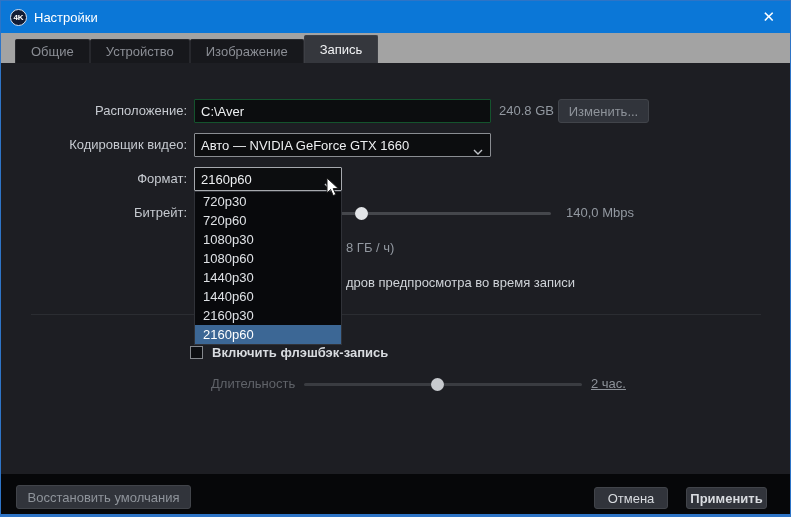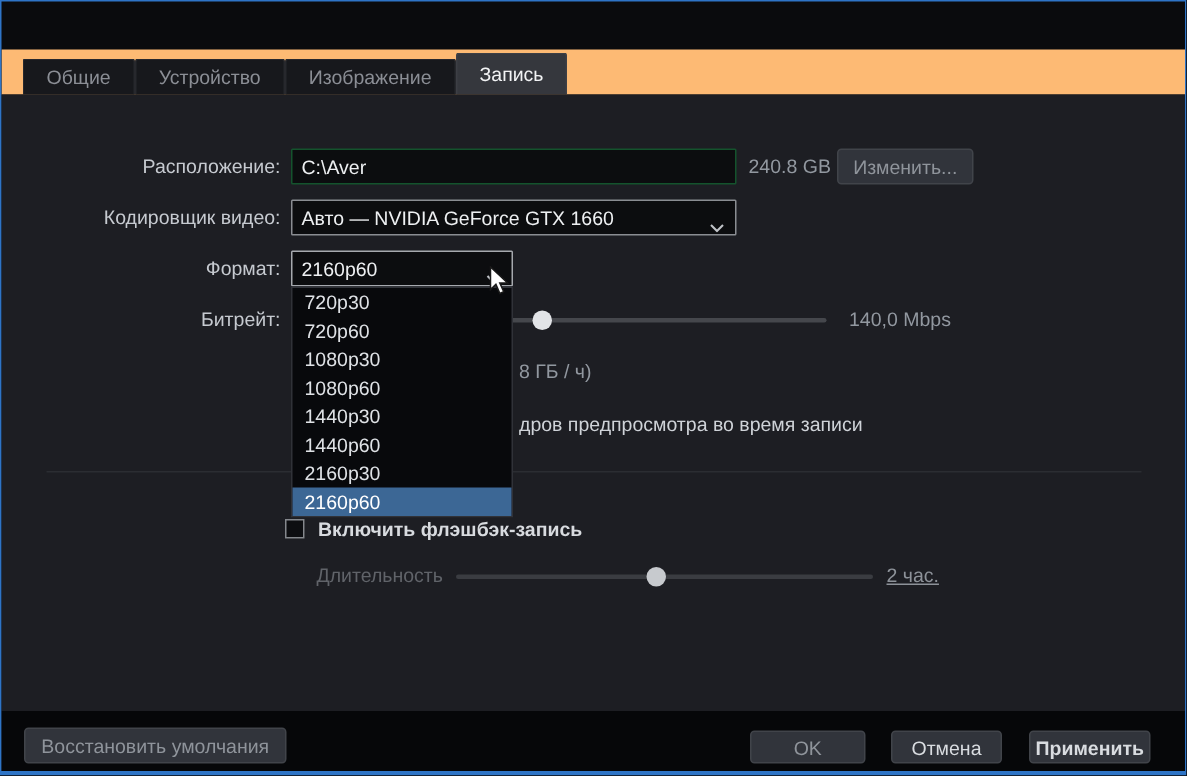--- a/index.html
+++ b/index.html
@@ -10,21 +10,21 @@
   }
   
   .titlebar{position:absolute;left:0;top:0;width:100%;height:32px;background:#0b77d7;display:flex;align-items:center;}
   .logo{width:17px;height:17px;border-radius:50%;background:#121c34;border:1px solid #d7e2f2;
         color:#fff;font-size:8px;font-weight:bold;display:flex;align-items:center;justify-content:center;
         margin-left:9px;box-sizing:border-box;}
   .wtitle{color:#fff;margin-left:7px;font-size:13px;}
   .close{position:absolute;right:11px;top:0;height:32px;display:flex;align-items:center;color:#fff;
          font-size:15px;cursor:default;padding:0 4px;}
   
-  .tabbar{position:absolute;left:0;top:32px;width:100%;height:30px;background:#fdba74;display:flex;align-items:flex-end;padding-left:14px;box-sizing:border-box;}
+  .tabbar{position:absolute;left:0;top:32px;width:100%;height:30px;background:#a3a3a3;display:flex;align-items:flex-end;padding-left:14px;box-sizing:border-box;}
   .tab{height:24px;line-height:24px;padding:0 15px;background:#17181c;border:1px solid #27282d;border-bottom:none;
        border-radius:2px 2px 0 0;color:#8b8e95;box-sizing:border-box;}
   .tab.active{height:28px;line-height:28px;background:#35373d;border-color:#3d3f45;color:#f2f3f5;}
   
   .content{position:absolute;left:0;top:62px;width:100%;height:411px;background:#1d1e23;}
   .lbl{position:absolute;left:0;width:186px;text-align:right;color:#c6cad0;line-height:16px;}
   .gray{color:#9298a0;}
   .tinput{position:absolute;box-sizing:border-box;height:24px;background:#0c0d0f;border:1px solid #14532d;
           color:#eef0f2;font-family:"Liberation Sans",sans-serif;font-size:13px;padding:0 6px;border-radius:1px;}
   .combo{position:absolute;box-sizing:border-box;height:24px;background:#0c0d0f;border:1px solid #8a8d92;
@@ -45,20 +45,25 @@
   
   .footer{position:absolute;left:0;top:473px;width:100%;height:41px;background:#060709;}
   
   .cursor{position:absolute;left:325px;top:176px;z-index:50;}
 </style>
 </head>
 <body>
 
 <div class="window">
 
+  <div class="titlebar">
+    <span class="logo">4K</span>
+    <span class="wtitle">Настройки</span>
+    <span class="close">✕</span>
+  </div>
 
   <div class="tabbar">
     <div class="tab">Общие</div>
     <div class="tab">Устройство</div>
     <div class="tab">Изображение</div>
     <div class="tab active">Запись</div>
   </div>
 
   <div class="content">
 
@@ -113,21 +118,20 @@
     <div class="dropitem">1080p30</div>
     <div class="dropitem">1080p60</div>
     <div class="dropitem">1440p30</div>
     <div class="dropitem">1440p60</div>
     <div class="dropitem">2160p30</div>
     <div class="dropitem selected">2160p60</div>
   </div>
 
   <div class="footer">
     <div class="btn" style="left:15px;top:11px;width:175px;height:24px;">Восстановить умолчания</div>
-    <div class="btn" style="left:499px;top:13px;width:77px;height:22px;">OK</div>
     <div class="btn bright" style="left:593px;top:13px;width:74px;height:22px;">Отмена</div>
     <div class="btn bright" style="left:685px;top:13px;width:81px;height:22px;font-weight:bold;">Применить</div>
   </div>
 
   <div class="cursor">
     <svg width="14" height="20" viewBox="0 0 14 20">
       <polygon points="1,1 1,16 4.6,12.6 7.2,18.6 9.8,17.4 7.2,11.6 12.4,11.6" fill="#ffffff" stroke="#1a1a1a" stroke-width="1"></polygon>
     </svg>
   </div>
 

